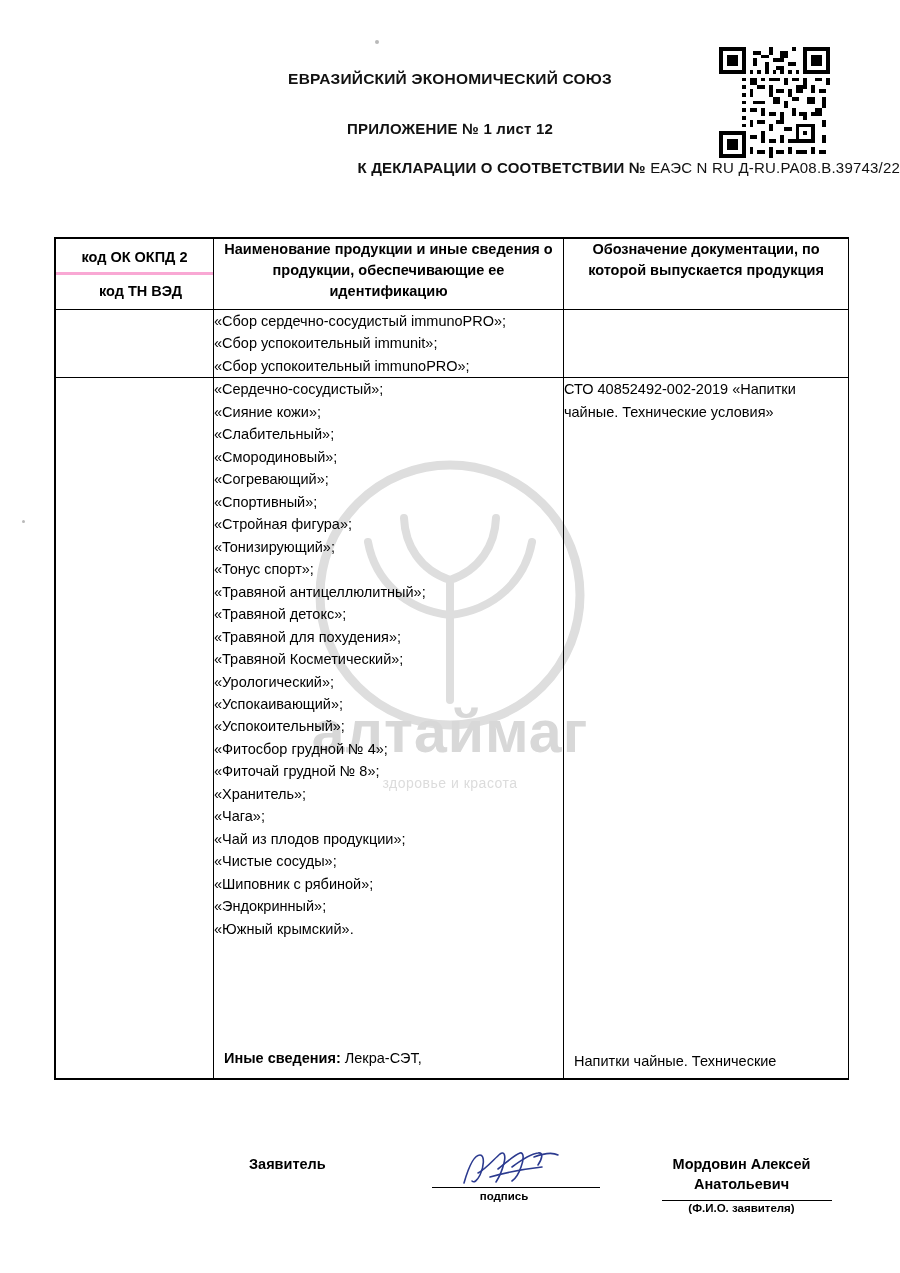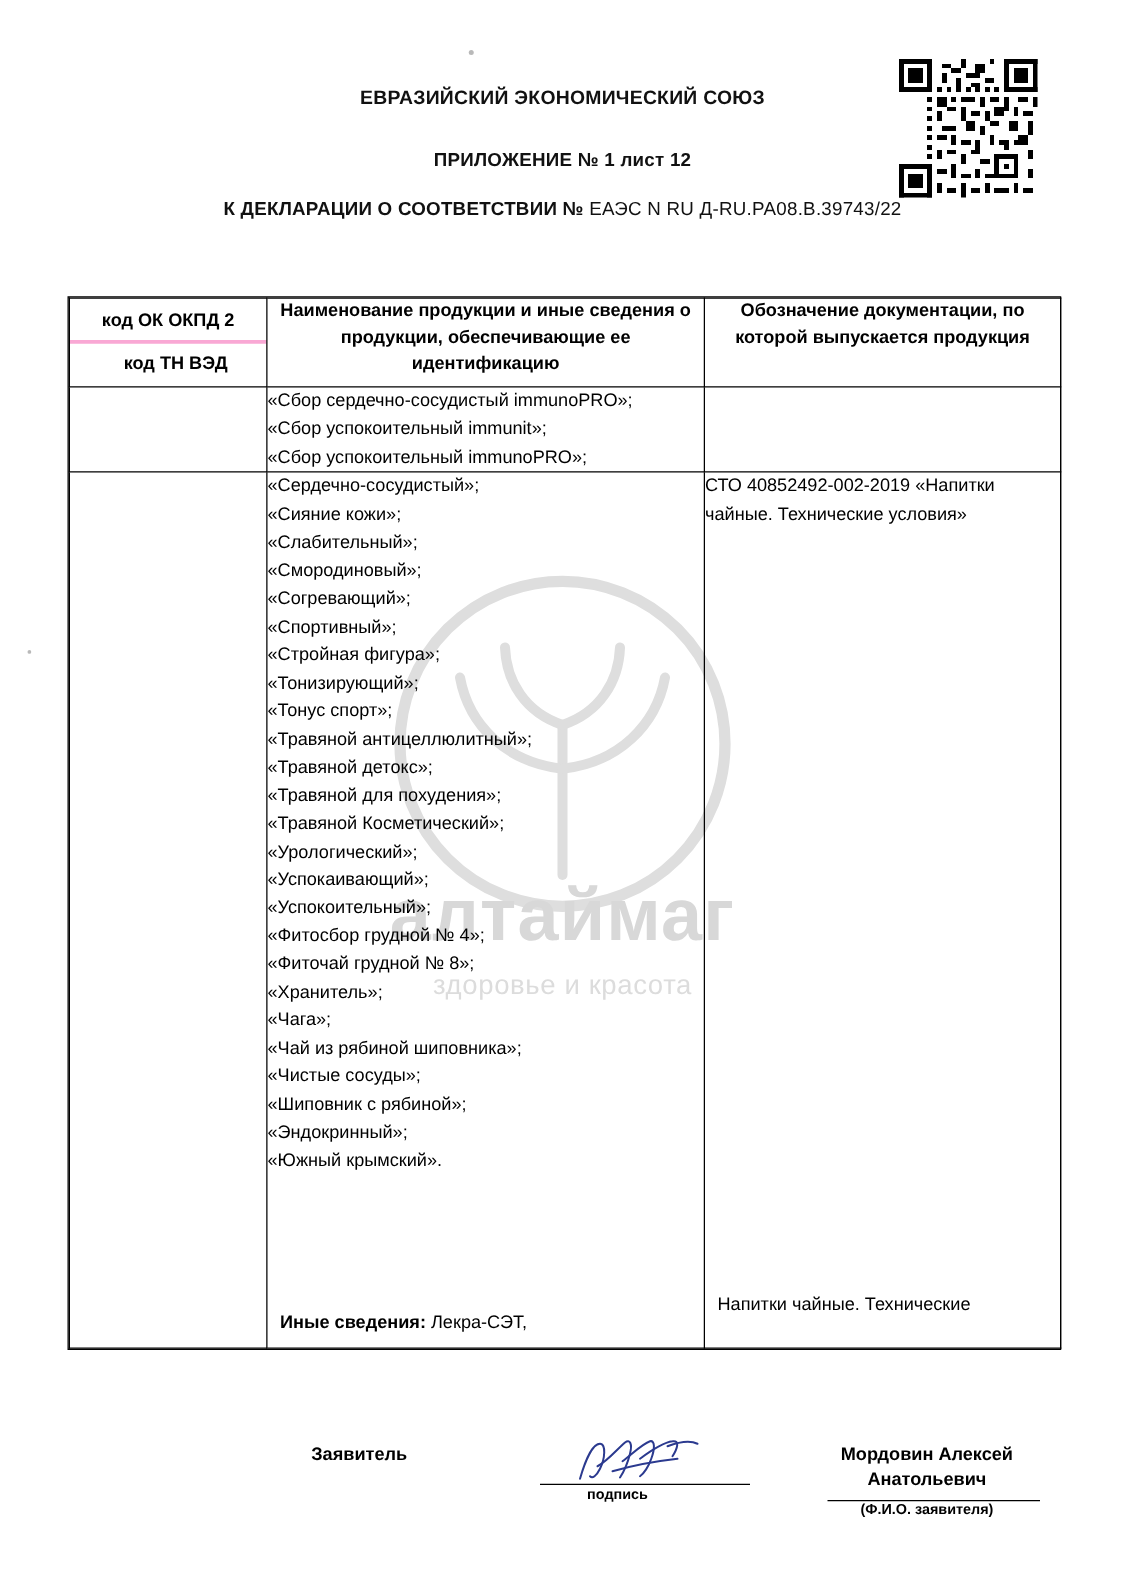--- a/index.html
+++ b/index.html
@@ -35,20 +35,21 @@
     font-weight: bold;
     font-size: 15.5px;
     letter-spacing: 0.2px;
     margin-bottom: 22px;
     color: #111;
   }
   .header .line.l2 { font-size: 15px; margin-top: 32px; }
   .header .line.l3 {
     font-size: 15px;
     margin-bottom: 0;
+    text-align: right;
   }
   .header .line.l3 .normal {
     font-weight: normal;
   }
 
   
   .qr {
     position: absolute;
     top: 47px;
     left: 719px;
@@ -85,21 +86,21 @@
     color: #d8d8d8;
     letter-spacing: 1px;
     font-family: "Liberation Sans", sans-serif;
   }
   .wm-sub {
     position: absolute;
     left: 0;
     top: 345px;
     width: 520px;
     text-align: center;
-    font-size: 22px;
+    font-size: 14px;
     color: #dcdcdc;
     letter-spacing: 0.5px;
   }
 
   
   .table {
     position: absolute;
     left: 54px;
     top: 237px;
     width: 793px;
@@ -162,21 +163,21 @@
   .other-info {
     position: absolute;
     left: 10px;
     bottom: 9px;
     font-size: 14.5px;
   }
   .other-info b { font-weight: bold; }
   .doc-bottom {
     position: absolute;
     left: 10px;
-    bottom: 23px;
+    bottom: 6px;
     font-size: 14.5px;
   }
   .row-main .cell-doc { position: relative; }
 
   
   .sig {
     position: absolute;
     left: 54px;
     top: 1148px;
     width: 793px;
@@ -191,21 +192,21 @@
   }
   .sig-line {
     position: absolute;
     left: 378px;
     top: 39px;
     width: 168px;
     border-bottom: 1px solid #000;
   }
   .sig-caption {
     position: absolute;
-    left: 356px;
+    left: 366px;
     top: 42px;
     width: 168px;
     text-align: center;
     font-size: 11.5px;
   }
   .sig-scribble {
     position: absolute;
     left: 400px;
     top: 1px;
     width: 120px;
@@ -421,21 +422,21 @@
               <li>«Травяной детокс»;</li>
               <li>«Травяной для похудения»;</li>
               <li>«Травяной Косметический»;</li>
               <li>«Урологический»;</li>
               <li>«Успокаивающий»;</li>
               <li>«Успокоительный»;</li>
               <li>«Фитосбор грудной № 4»;</li>
               <li>«Фиточай грудной № 8»;</li>
               <li>«Хранитель»;</li>
               <li>«Чага»;</li>
-              <li>«Чай из рябиной шиповника»;</li>
+              <li>«Чай из плодов продукции»;</li>
               <li>«Чистые сосуды»;</li>
               <li>«Шиповник с рябиной»;</li>
               <li>«Эндокринный»;</li>
               <li>«Южный крымский».</li>
             </ul>
             <div class="other-info"><b>Иные сведения:</b><span> Лекра-СЭТ,</span></div>
           </td>
           <td class="cell-doc">
             <span>СТО 40852492-002-2019 «Напитки чайные. Технические условия»</span>
             <div class="doc-bottom">Напитки чайные. Технические</div>

